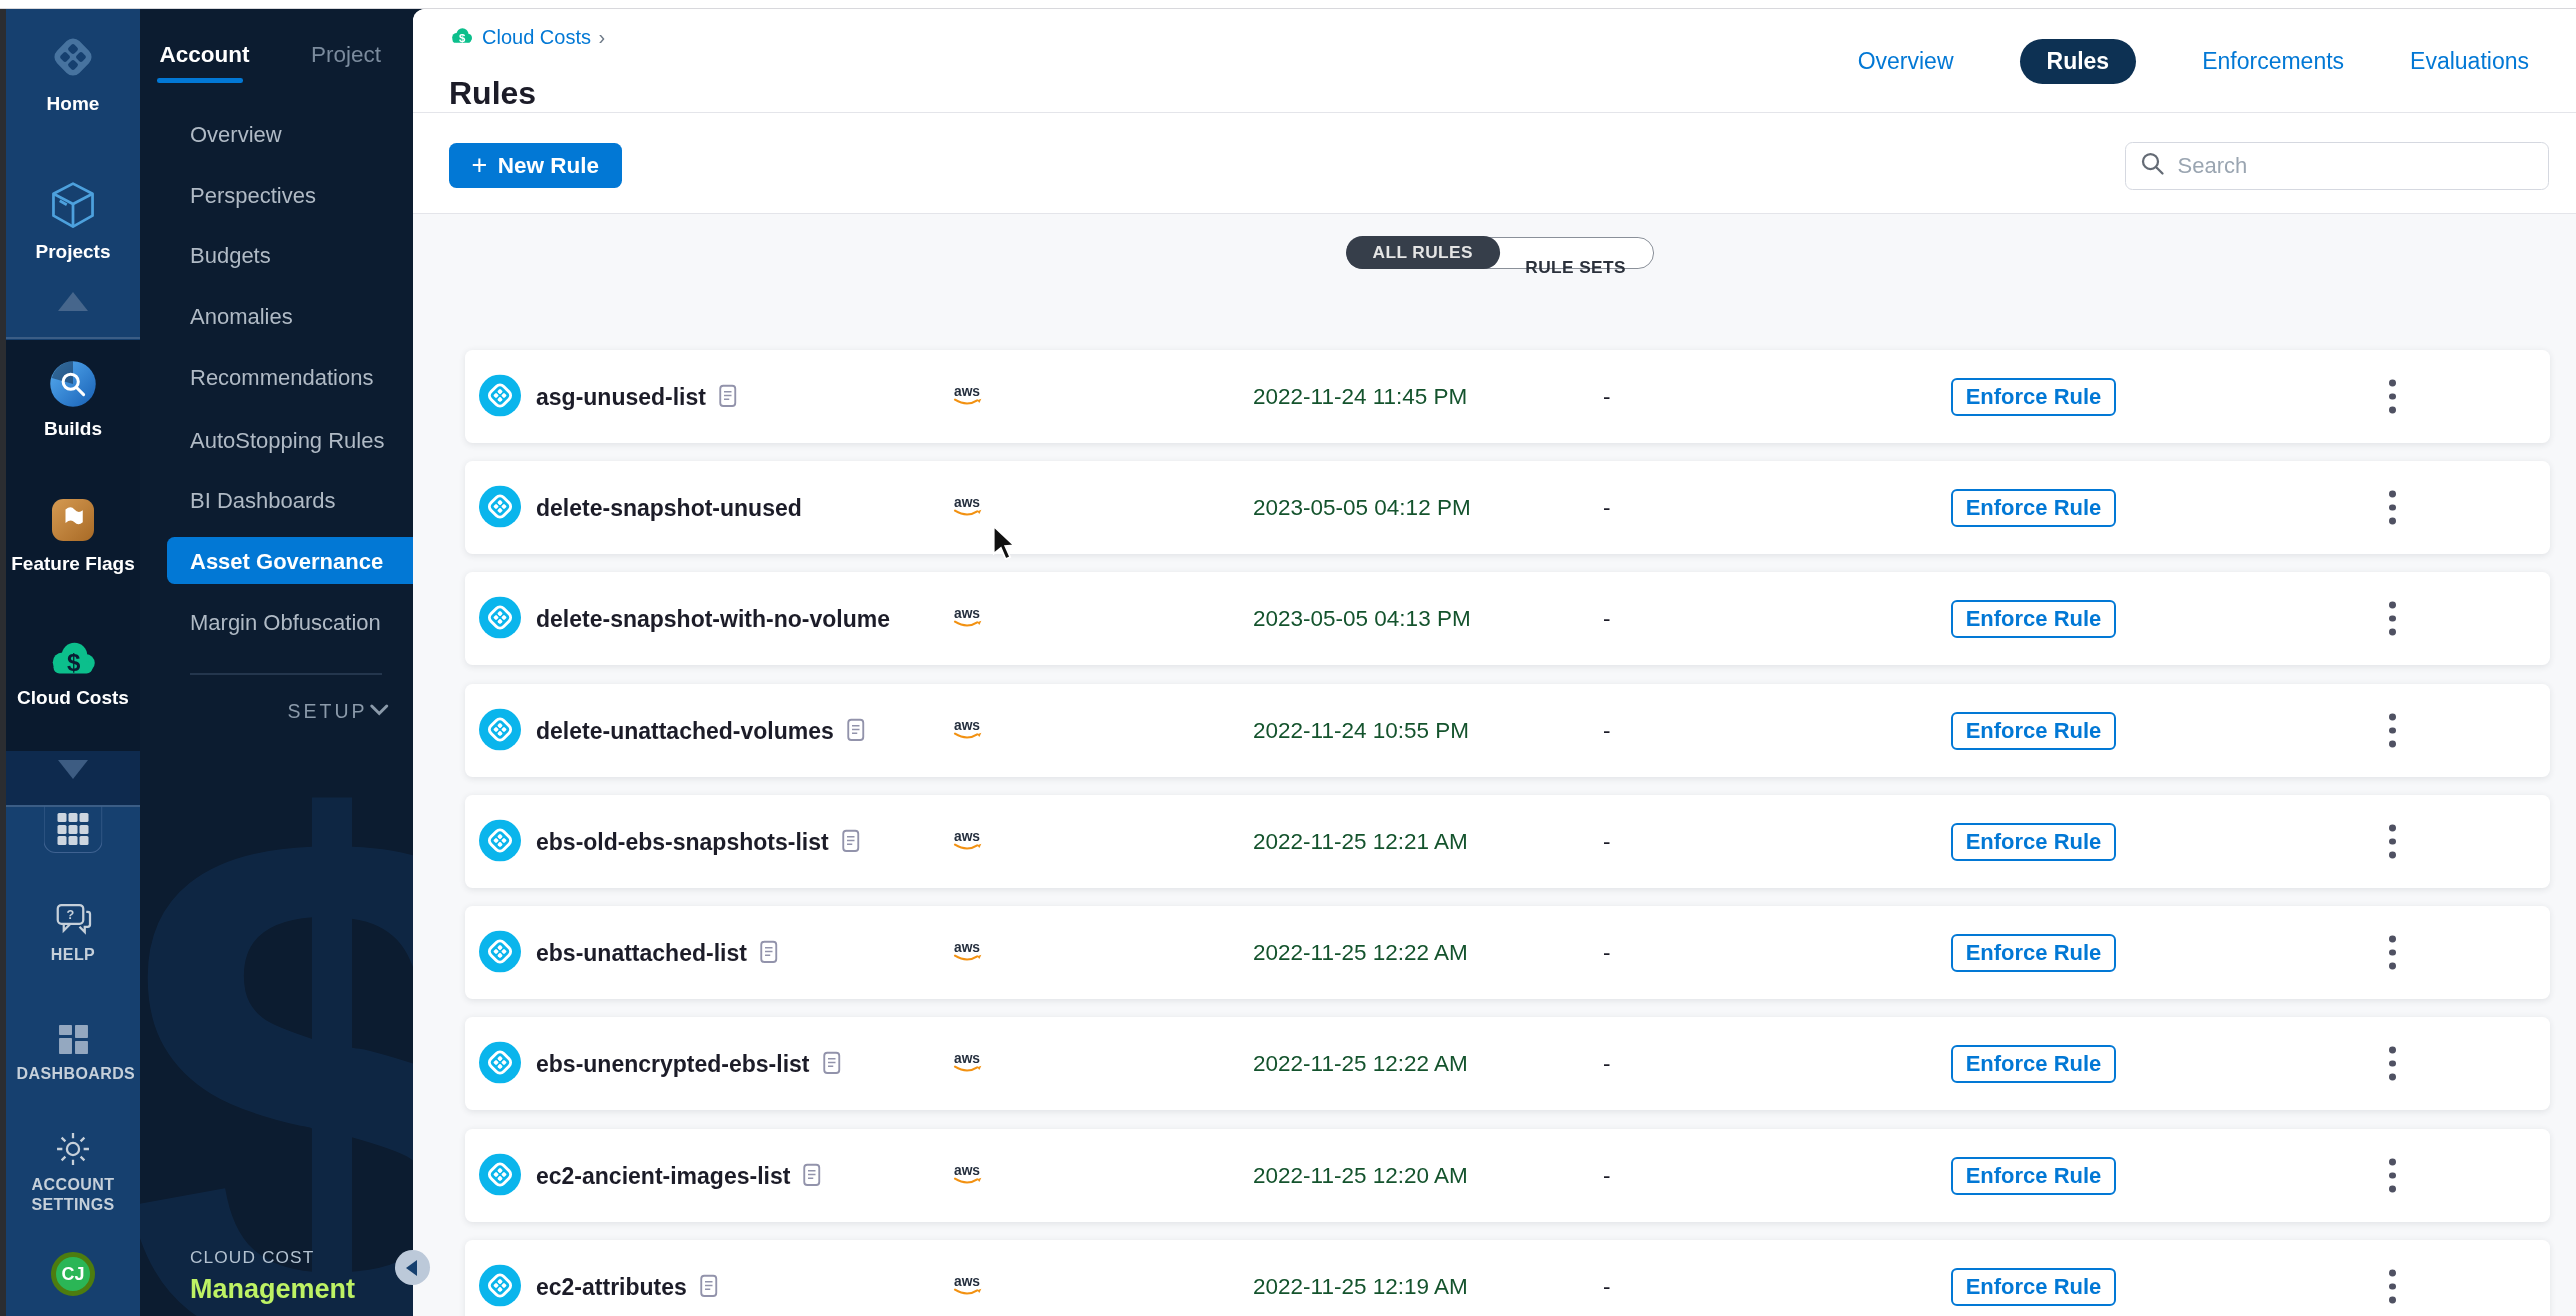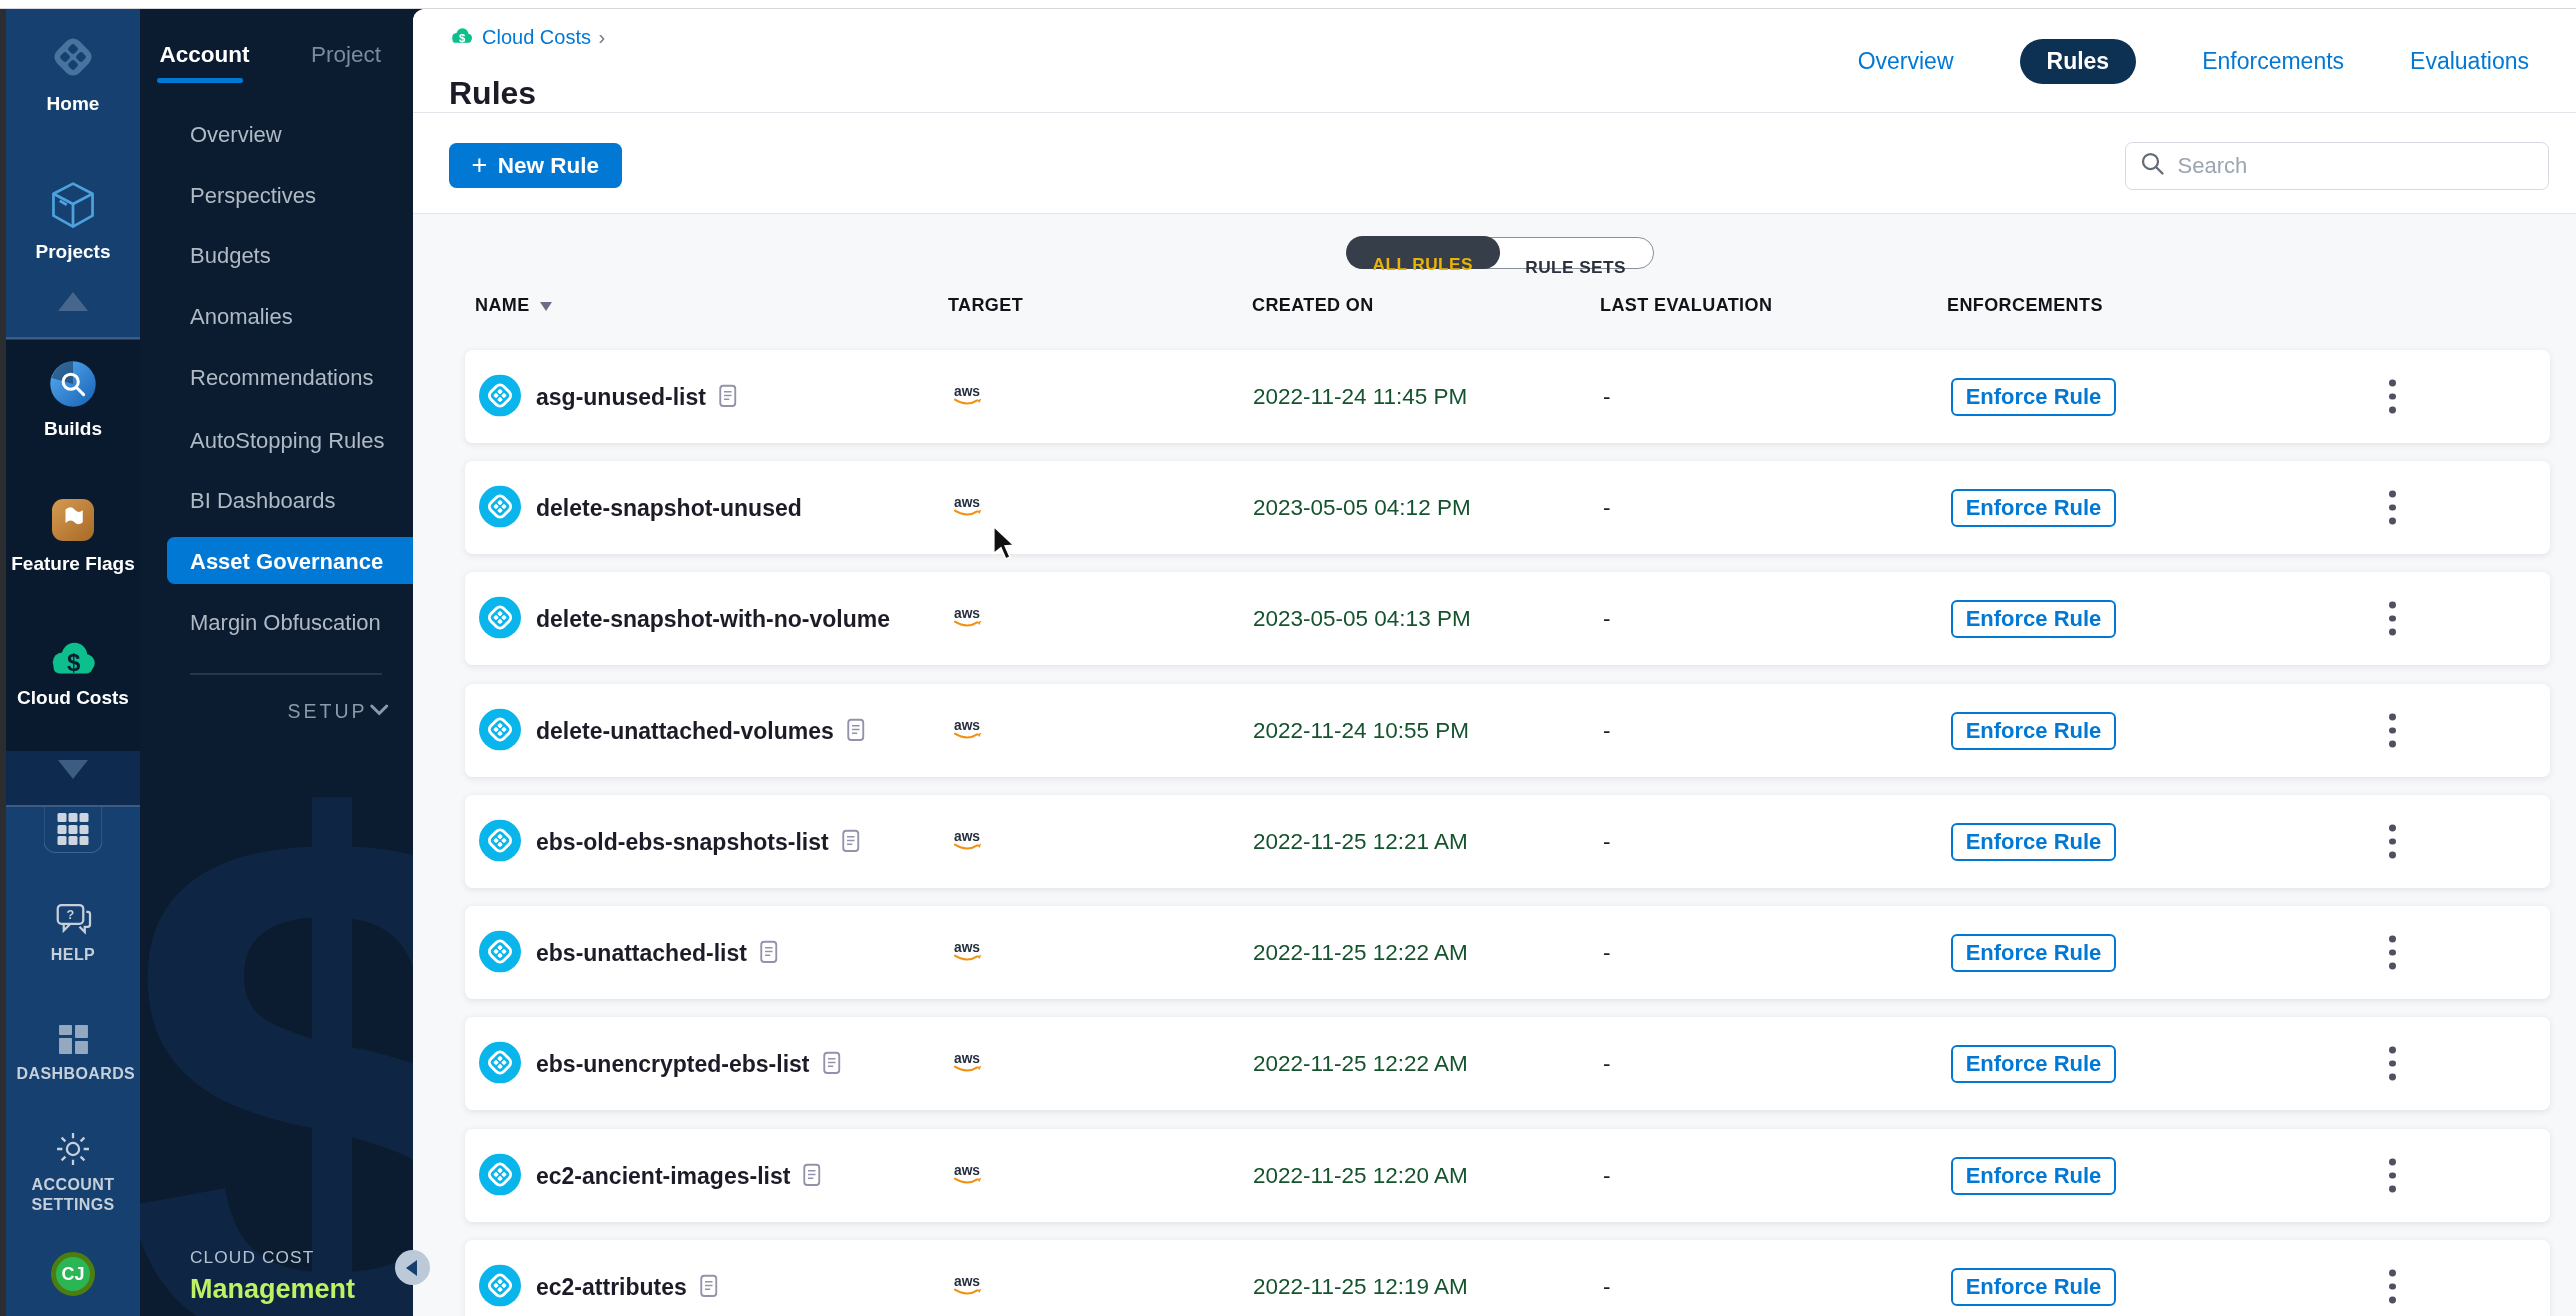--- a/index.html
+++ b/index.html
@@ -75,22 +75,22 @@
   .search-box{position:absolute;left:1712px;top:28.6px;width:424px;height:48px;border:1.5px solid #d5d8e0;
     border-radius:7.5px;background:#fff;display:flex;align-items:center;padding:0 13.5px;gap:10.5px;}
   .search-box input{border:none;outline:none;flex:1;font-size:22px;color:#1c1c28;
     font-family:"Liberation Sans",sans-serif;background:transparent;}
   .search-box input::placeholder{color:#9aa5b1;}
 
   .body-area{position:relative;height:1102px;background:#f7f8fa;}
   .toggle{position:absolute;left:1087px;top:22.5px;transform:translateX(-50%);display:inline-flex;align-items:center;
     border:1.5px solid #8a9099;border-radius:18px;background:#fff;height:32px;}
   .toggle .seg{font-size:17.3px;font-weight:800;letter-spacing:0.4px;cursor:pointer;white-space:nowrap;}
-  .toggle .seg.active{background:#363e4a;color:#eab308;border-radius:16.5px;height:33px;line-height:33px;
-    padding:12px 27px;margin:-1.5px;}
+  .toggle .seg.active{background:#363e4a;color:#e5e5e5;border-radius:16.5px;height:33px;line-height:33px;
+    padding:0 27px;margin:-1.5px;}
   .toggle .seg.idle{color:#2b313b;padding:0 27px;line-height:30px;margin-top:28px;}
 
   .cols{position:absolute;top:81px;left:0;width:100%;height:24px;}
   .col-h{position:absolute;font-size:18px;font-weight:700;color:#101318;letter-spacing:0.4px;white-space:nowrap;}
   .sort-tri{display:inline-block;width:0;height:0;border-left:6.8px solid transparent;border-right:6.8px solid transparent;
     border-top:9px solid #6b6d85;margin-left:10.5px;vertical-align:middle;}
 
   .row{position:absolute;left:52px;width:2085px;height:93px;background:#fff;border-radius:7.5px;
     box-shadow:0 1.5px 6px rgba(35,45,60,.10);cursor:pointer;}
   .row .cell{position:absolute;top:50%;transform:translateY(-50%);}
@@ -344,27 +344,20 @@
       </div>
     </div>
 
     <div class="body-area">
 
       <div class="toggle">
         <span class="seg active">ALL RULES</span>
         <span class="seg idle">RULE SETS</span>
       </div>
 
-      <div class="cols">
-        <span class="col-h" style="left:62px"><span>NAME</span><span class="sort-tri"></span></span>
-        <span class="col-h" style="left:535px">TARGET</span>
-        <span class="col-h" style="left:839px">CREATED ON</span>
-        <span class="col-h" style="left:1187px">LAST EVALUATION</span>
-        <span class="col-h" style="left:1534px">ENFORCEMENTS</span>
-      </div>
 
       <div class="row" style="top:136px">
         <span class="cell rule-badge"><svg width="42" height="42" viewBox="0 0 56 56">
               <circle cx="28" cy="28" r="28" fill="#0ab5ec"></circle>
               <g transform="rotate(45 28 28)">
                 <rect x="16" y="16" width="24" height="24" rx="7" fill="none" stroke="#fff" stroke-width="4"></rect>
                 <rect x="21.5" y="21.5" width="5.5" height="5.5" rx="1.5" fill="#fff"></rect>
                 <rect x="29" y="21.5" width="5.5" height="5.5" rx="1.5" fill="#fff"></rect>
                 <rect x="21.5" y="29" width="5.5" height="5.5" rx="1.5" fill="#fff"></rect>
                 <rect x="29" y="29" width="5.5" height="5.5" rx="1.5" fill="#fff"></rect>

